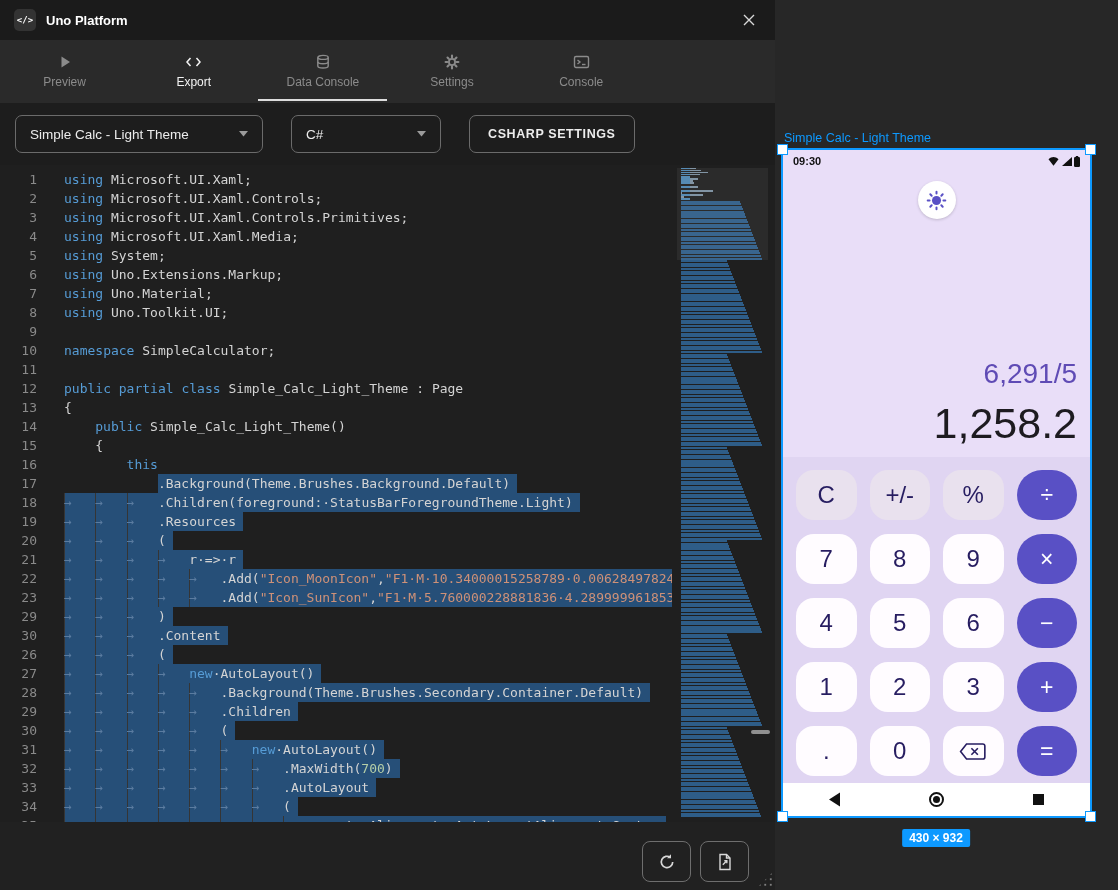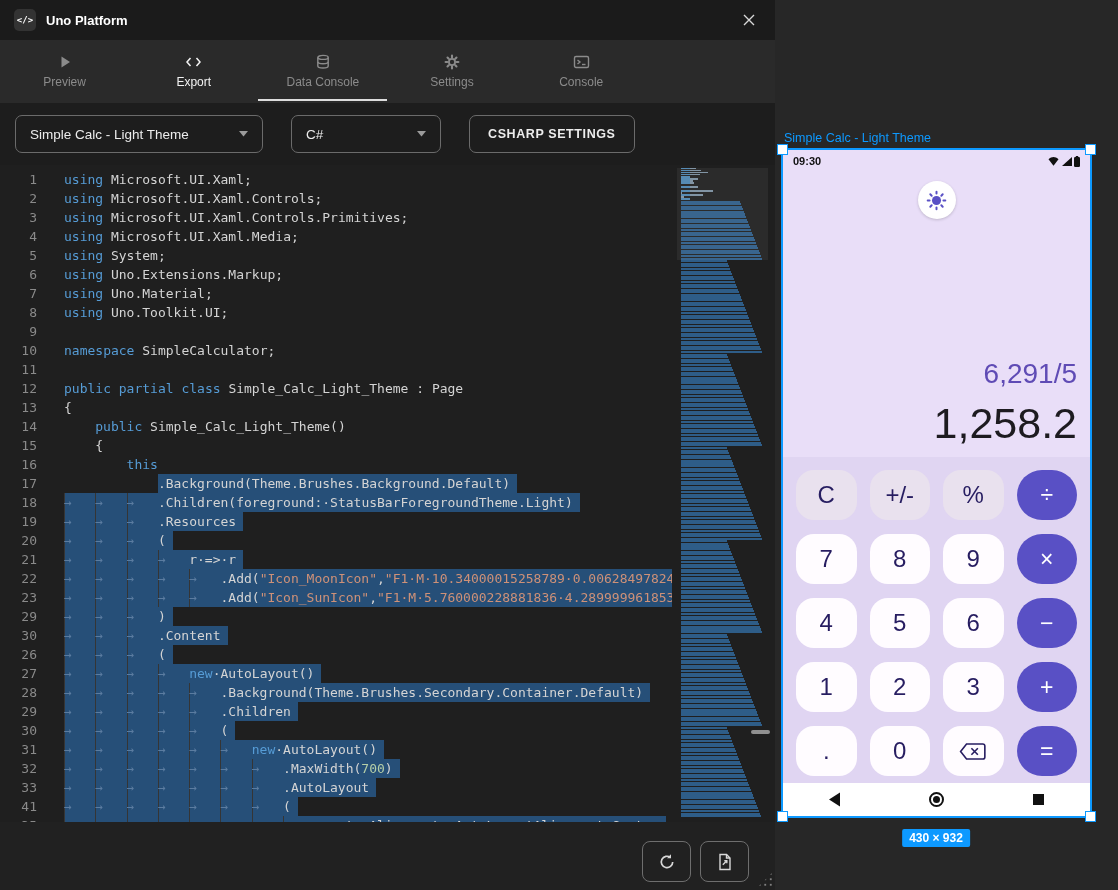--- a/index.html
+++ b/index.html
@@ -207,21 +207,21 @@
         <div class="cl"><span class="ln">29</span><span class="ct"><span class="selbg"><span class="tab-sp s"></span><span class="tab-sp s"></span><span class="tab-sp s"></span><span class="pl">)</span></span></span></div>
         <div class="cl"><span class="ln">30</span><span class="ct"><span class="selbg"><span class="tab-sp s"></span><span class="tab-sp s"></span><span class="tab-sp s"></span><span class="pl">.Content</span></span></span></div>
         <div class="cl"><span class="ln">26</span><span class="ct"><span class="selbg"><span class="tab-sp s"></span><span class="tab-sp s"></span><span class="tab-sp s"></span><span class="pl">(</span></span></span></div>
         <div class="cl"><span class="ln">27</span><span class="ct"><span class="selbg"><span class="tab-sp s"></span><span class="tab-sp s"></span><span class="tab-sp s"></span><span class="tab-sp s"></span><span class="kw">new</span><span class="pl">·AutoLayout()</span></span></span></div>
         <div class="cl"><span class="ln">28</span><span class="ct"><span class="selbg"><span class="tab-sp s"></span><span class="tab-sp s"></span><span class="tab-sp s"></span><span class="tab-sp s"></span><span class="tab-sp s"></span><span class="pl">.Background(Theme.Brushes.Secondary.Container.Default)</span></span></span></div>
         <div class="cl"><span class="ln">29</span><span class="ct"><span class="selbg"><span class="tab-sp s"></span><span class="tab-sp s"></span><span class="tab-sp s"></span><span class="tab-sp s"></span><span class="tab-sp s"></span><span class="pl">.Children</span></span></span></div>
         <div class="cl"><span class="ln">30</span><span class="ct"><span class="selbg"><span class="tab-sp s"></span><span class="tab-sp s"></span><span class="tab-sp s"></span><span class="tab-sp s"></span><span class="tab-sp s"></span><span class="pl">(</span></span></span></div>
         <div class="cl"><span class="ln">31</span><span class="ct"><span class="selbg"><span class="tab-sp s"></span><span class="tab-sp s"></span><span class="tab-sp s"></span><span class="tab-sp s"></span><span class="tab-sp s"></span><span class="tab-sp s"></span><span class="kw">new</span><span class="pl">·AutoLayout()</span></span></span></div>
         <div class="cl"><span class="ln">32</span><span class="ct"><span class="selbg"><span class="tab-sp s"></span><span class="tab-sp s"></span><span class="tab-sp s"></span><span class="tab-sp s"></span><span class="tab-sp s"></span><span class="tab-sp s"></span><span class="tab-sp s"></span><span class="pl">.MaxWidth(</span><span class="num">700</span><span class="pl">)</span></span></span></div>
         <div class="cl"><span class="ln">33</span><span class="ct"><span class="selbg"><span class="tab-sp s"></span><span class="tab-sp s"></span><span class="tab-sp s"></span><span class="tab-sp s"></span><span class="tab-sp s"></span><span class="tab-sp s"></span><span class="tab-sp s"></span><span class="pl">.AutoLayout</span></span></span></div>
-        <div class="cl"><span class="ln">41</span><span class="ct"><span class="selbg"><span class="tab-sp s"></span><span class="tab-sp s"></span><span class="tab-sp s"></span><span class="tab-sp s"></span><span class="tab-sp s"></span><span class="tab-sp s"></span><span class="tab-sp s"></span><span class="pl">(</span></span></span></div>
+        <div class="cl"><span class="ln">34</span><span class="ct"><span class="selbg"><span class="tab-sp s"></span><span class="tab-sp s"></span><span class="tab-sp s"></span><span class="tab-sp s"></span><span class="tab-sp s"></span><span class="tab-sp s"></span><span class="tab-sp s"></span><span class="pl">(</span></span></span></div>
         <div class="cl"><span class="ln">35</span><span class="ct"><span class="selbg"><span class="tab-sp s"></span><span class="tab-sp s"></span><span class="tab-sp s"></span><span class="tab-sp s"></span><span class="tab-sp s"></span><span class="tab-sp s"></span><span class="tab-sp s"></span><span class="tab-sp s"></span><span class="pl">counterAlignment:·AutoLayoutAlignment.Center</span></span></span></div>
       </div>
     <div class="minimap">
       <div class="mm-slider"></div>
       <div id="mmbars">
           <div class="mml" style="width: 14.88px;">
             <span class="b"></span>
           </div>
           <div class="mml" style="width: 20.46px;">
             <span class="b"></span>

